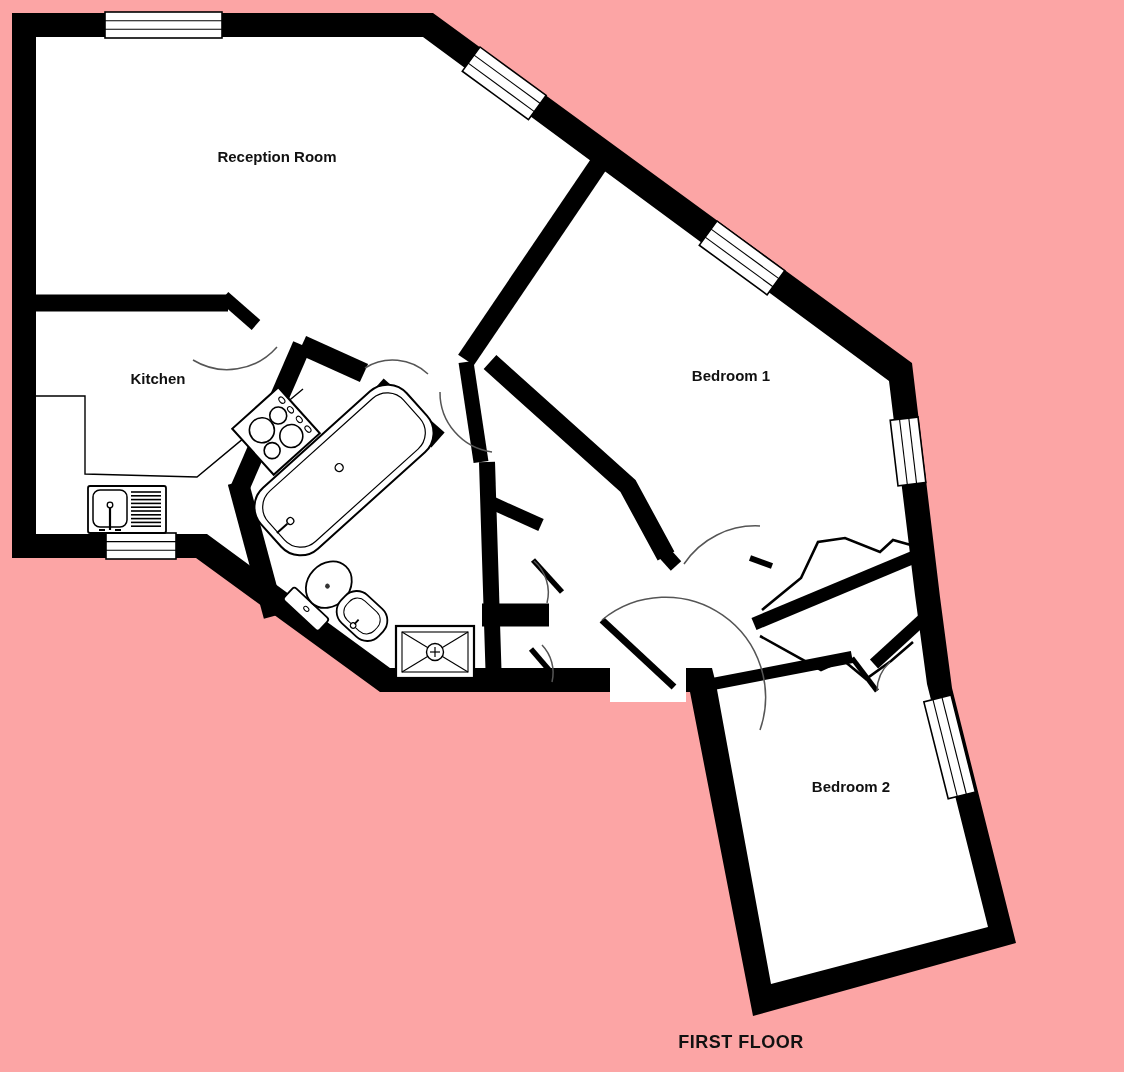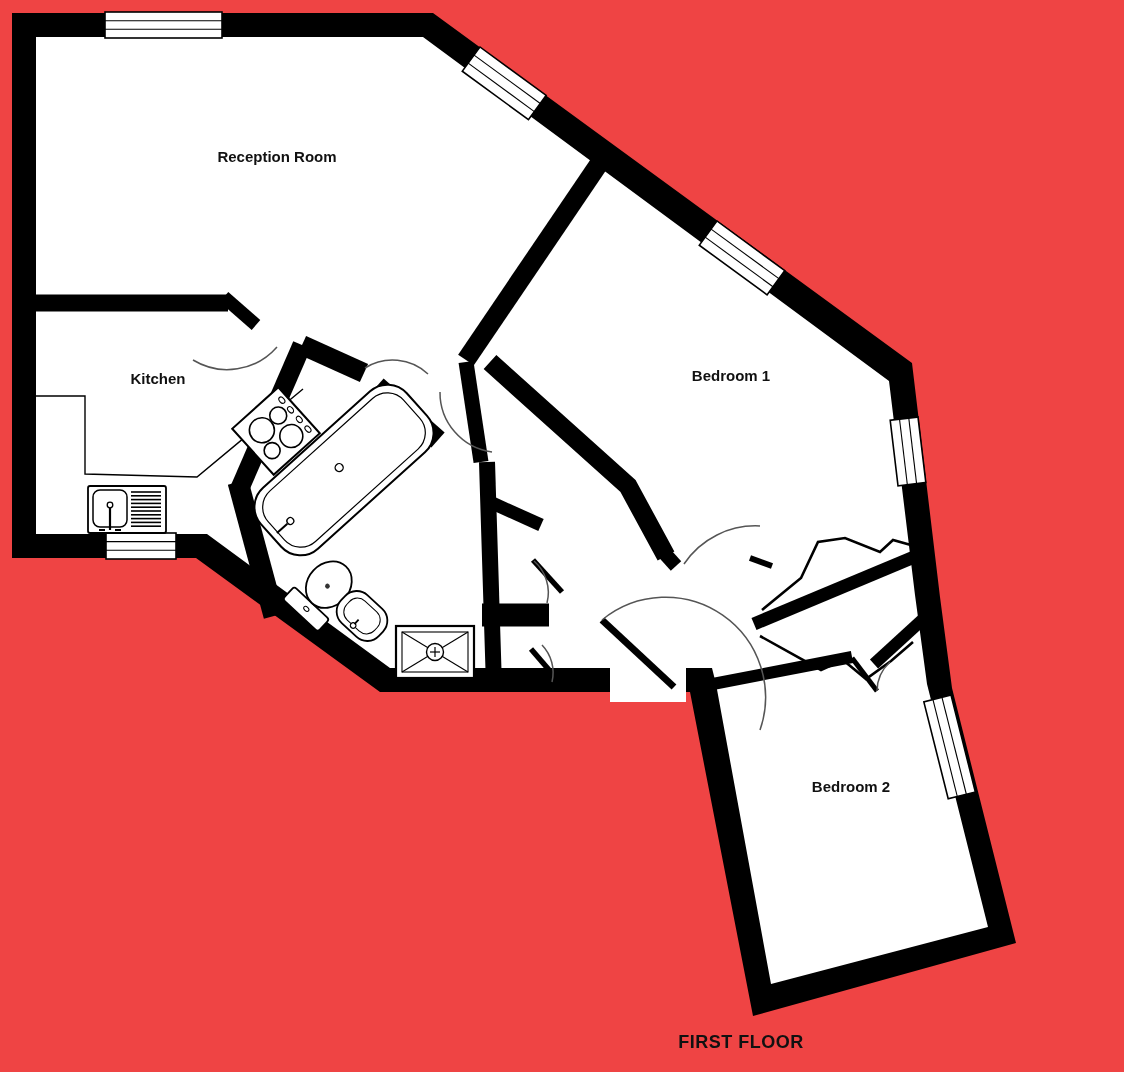--- a/index.html
+++ b/index.html
@@ -1,18 +1,18 @@
 <!DOCTYPE html>
 <html><head>
 <meta charset="utf-8">
 <style>
   html, body { margin: 0; padding: 0; background: #ffffff; }
   .plan-wrap {
     width: 1124px; height: 1072px; position: relative;
-    background: #ef4444; overflow: hidden;
+    background: #fca5a5; overflow: hidden;
     font-family: "Liberation Sans", sans-serif;
   }
   svg { display: block; }
   .room-label {
     font-family: "Liberation Sans", sans-serif;
     font-weight: bold; font-size: 15px; fill: #111111;
     text-anchor: middle;
   }
   .title-label {
     font-family: "Liberation Sans", sans-serif;

